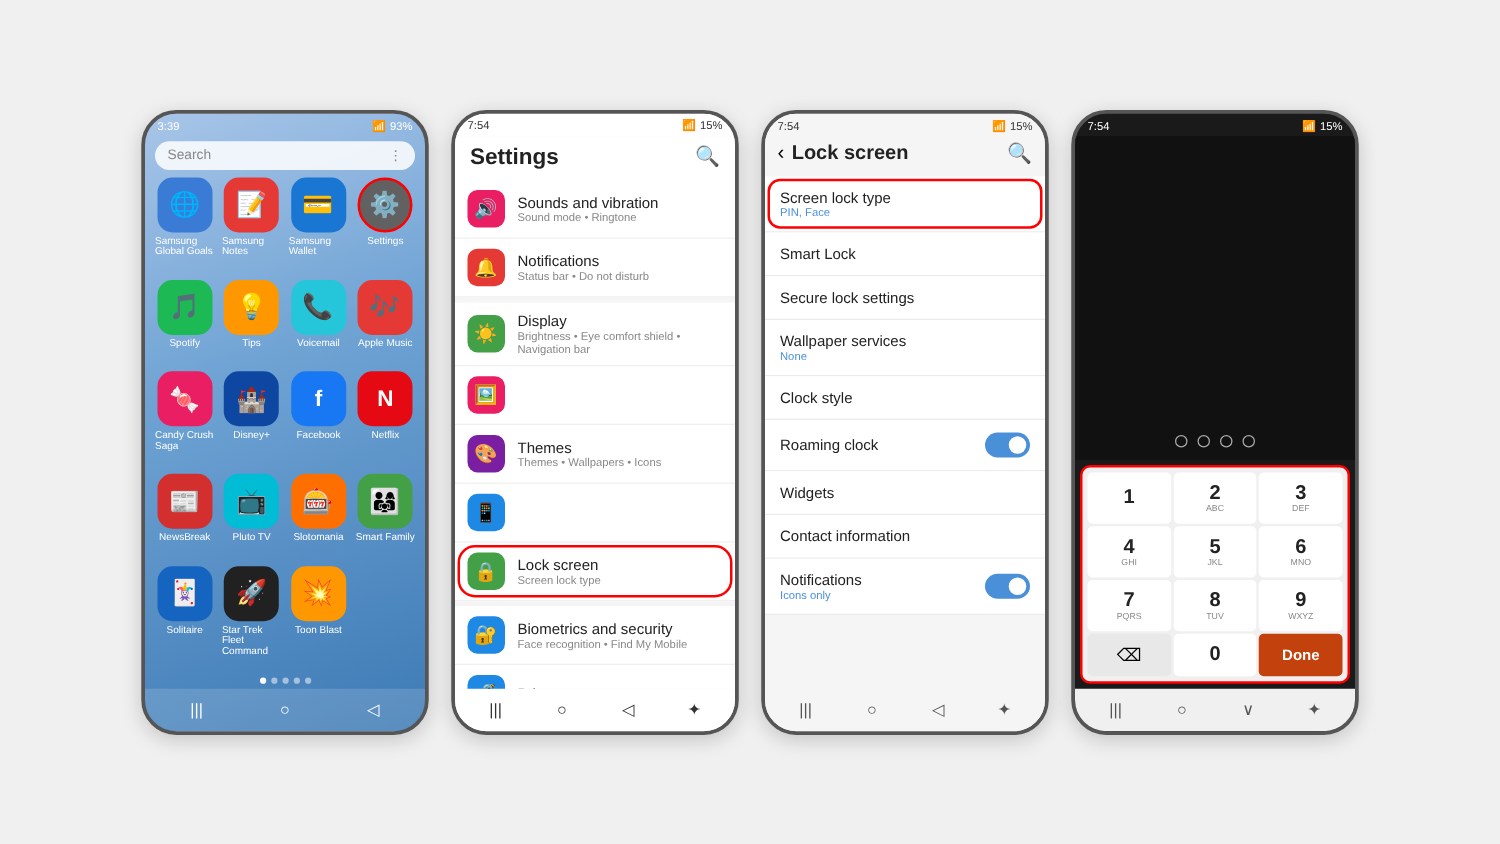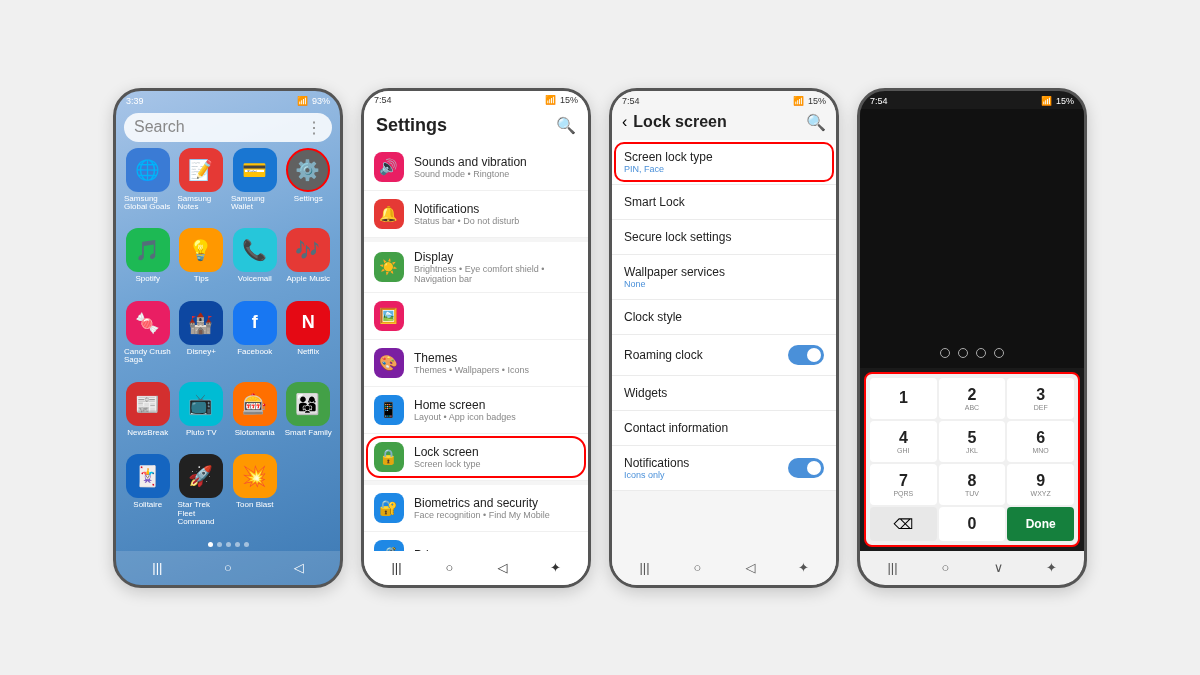--- a/index.html
+++ b/index.html
@@ -44,21 +44,21 @@
     .status-icons { display: flex; gap: 3px; align-items: center; }
 
     
     .phone1 { background: linear-gradient(160deg, #a8c5e8 0%, #6fa3d4 40%, #3d7ab5 100%); }
     .phone1 .status-bar { color: #fff; }
     .search-bar {
       margin: 4px 8px 6px 8px;
       background: rgba(255,255,255,0.85);
       border-radius: 16px;
       padding: 5px 10px;
-      font-size: 16px;
+      font-size: 11px;
       color: #888;
       display: flex;
       align-items: center;
       justify-content: space-between;
     }
     .app-grid {
       display: grid;
       grid-template-columns: repeat(4, 1fr);
       gap: 6px;
       padding: 0 8px;
@@ -249,21 +249,21 @@
       border-radius: 4px;
       padding: 8px 4px;
       text-align: center;
       cursor: pointer;
     }
     .key-btn .num { font-size: 16px; font-weight: 600; color: #222; display: block; }
     .key-btn .letters { font-size: 7px; color: #888; display: block; }
     .key-btn.backspace { background: #e8e8e8; font-size: 14px; }
     .key-btn.zero { background: #fff; }
     .key-btn.done {
-      background: #15803d;
+      background: #c2410c;
       color: #fff;
       font-size: 12px;
       font-weight: 600;
     }
     .phone4 .phone-nav { background: #f0f0f0; }
     .phone4 .phone-nav .nav-btn { color: #555; }
   </style>
 </head>
 <body>
 
@@ -418,24 +418,20 @@
       </div>
       <div class="settings-row">
         <div class="settings-icon" style="background:#7b1fa2;">🎨</div>
         <div class="settings-text">
           <div class="title">Themes</div>
           <div class="subtitle">Themes • Wallpapers • Icons</div>
         </div>
       </div>
       <div class="settings-row">
         <div class="settings-icon" style="background:#1e88e5;">📱</div>
-        <div class="settings-text">
-          <div class="title">Home screen</div>
-          <div class="subtitle">Layout • App icon badges</div>
-        </div>
       </div>
       <div class="settings-row highlighted">
         <div class="settings-icon" style="background:#43a047;">🔒</div>
         <div class="settings-text">
           <div class="title">Lock screen</div>
           <div class="subtitle">Screen lock type</div>
         </div>
       </div>
     </div>
     <div class="settings-section">

